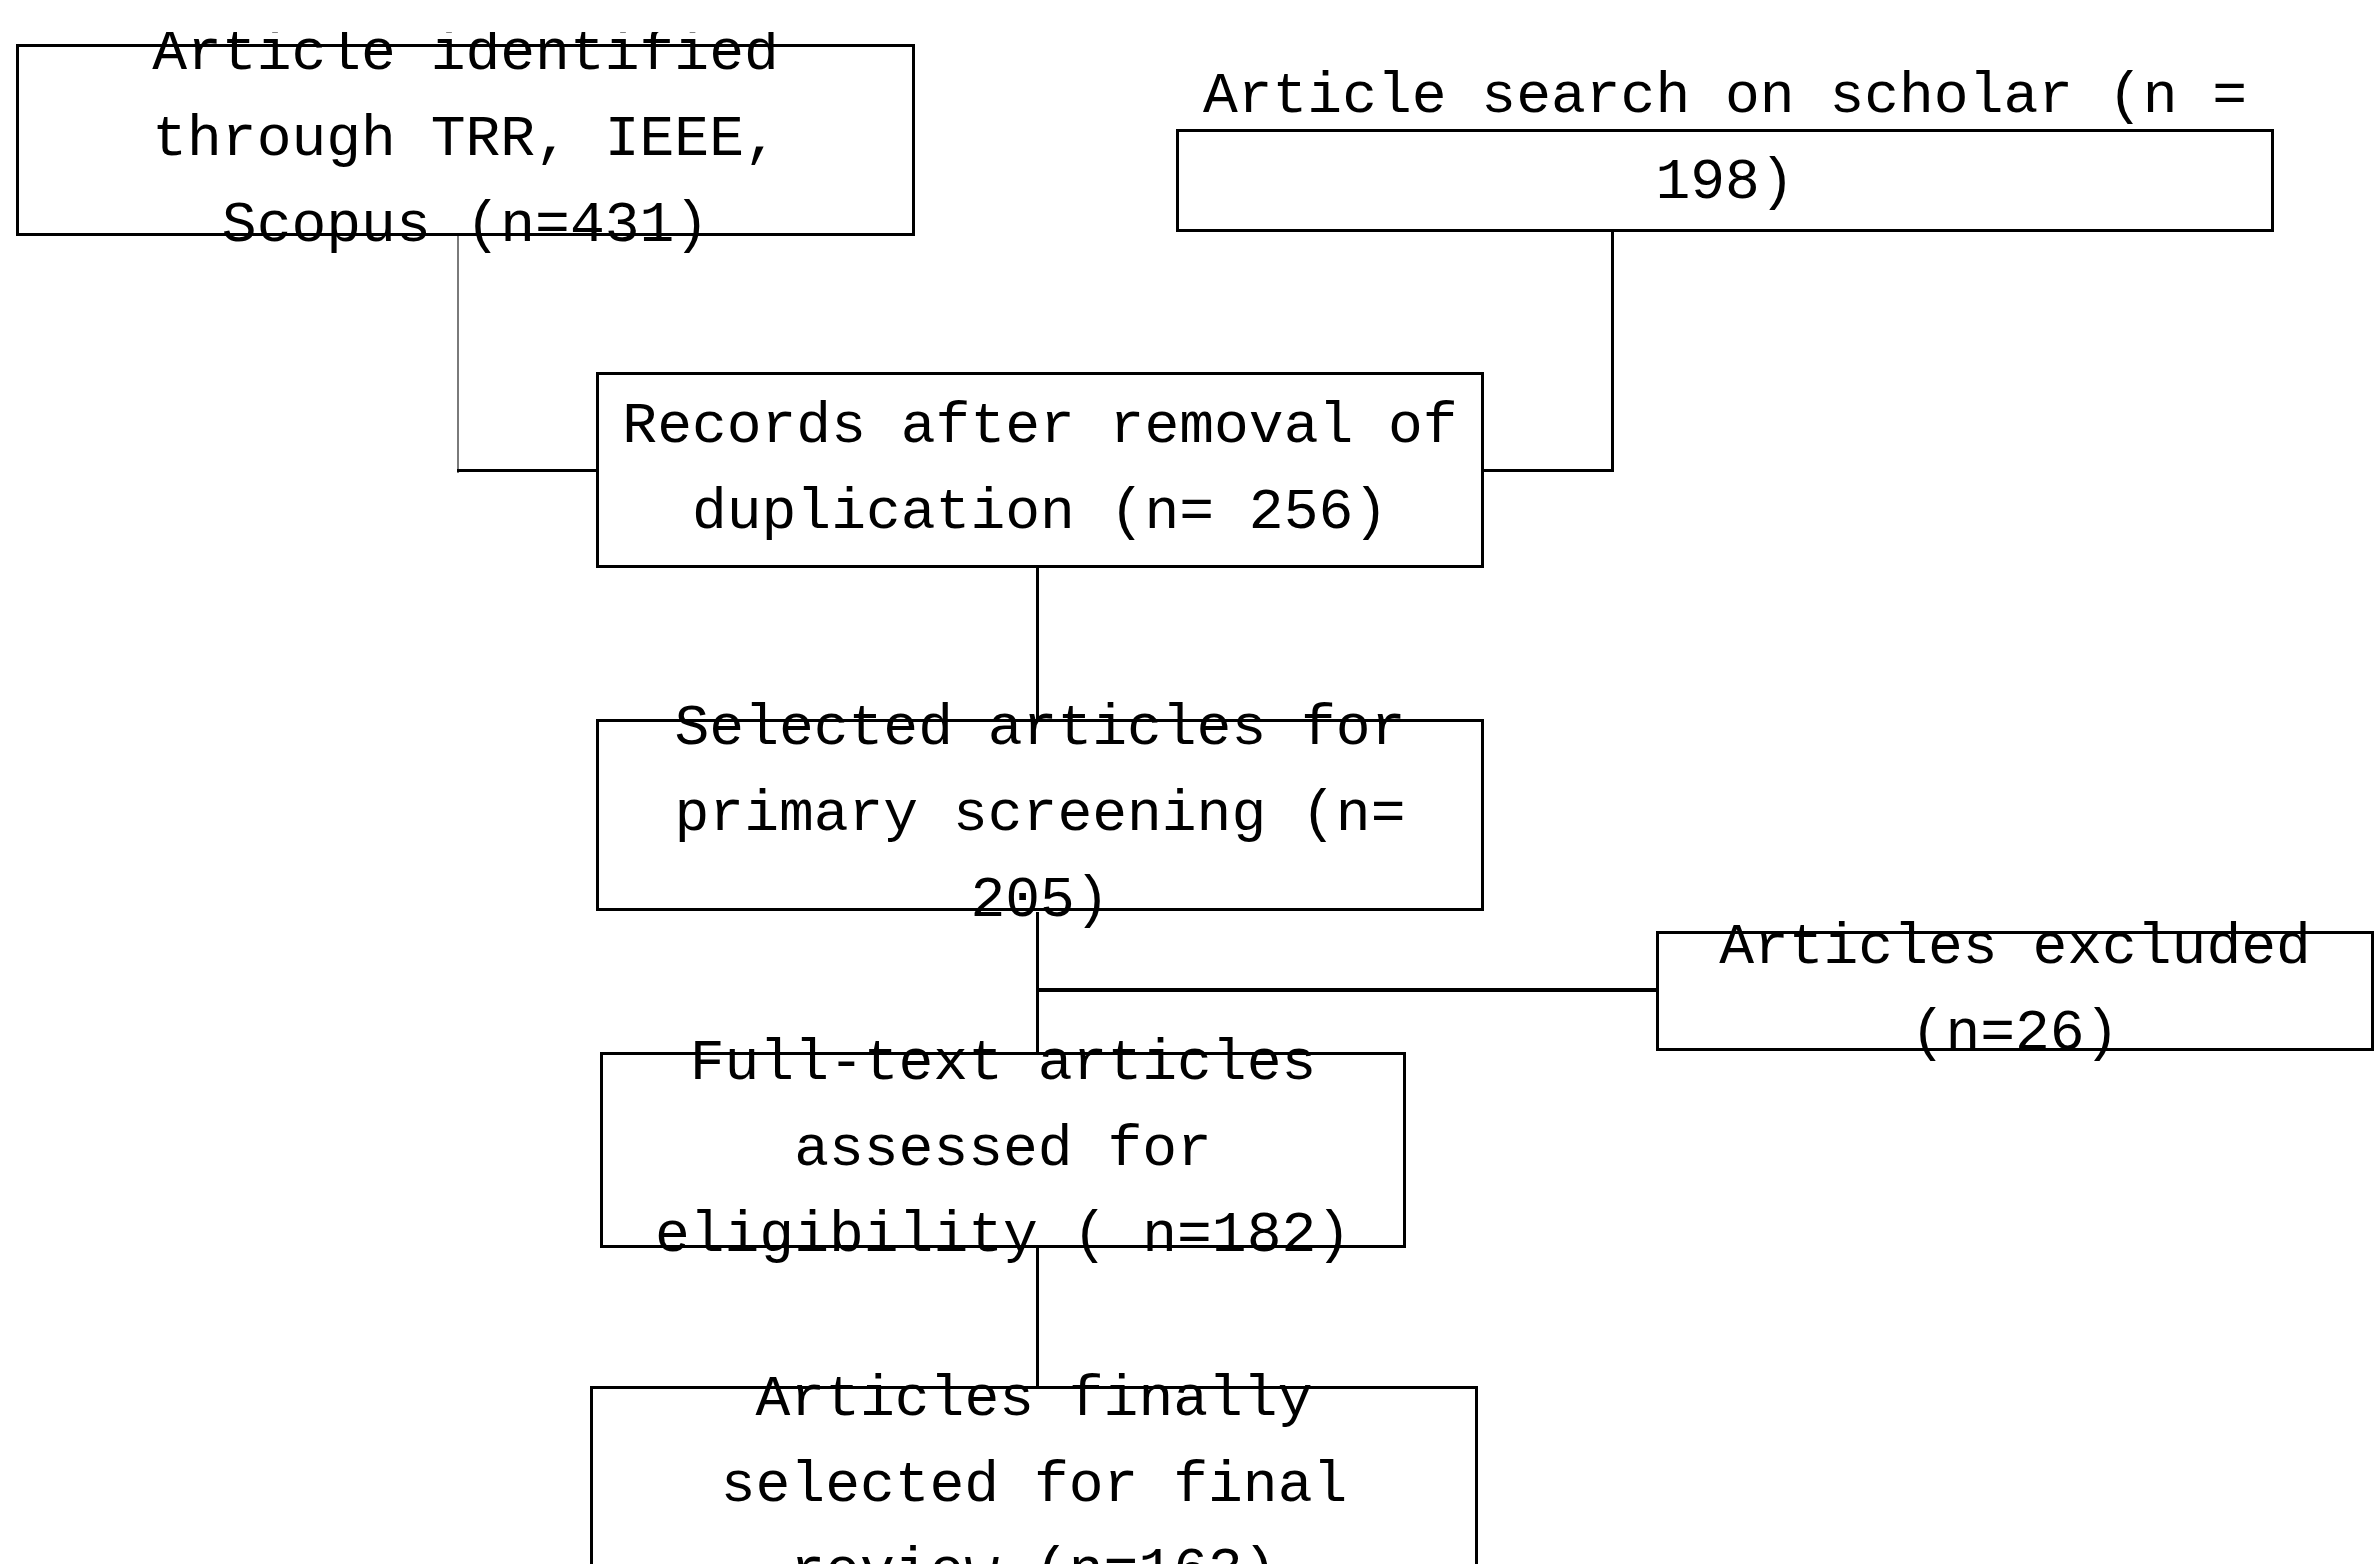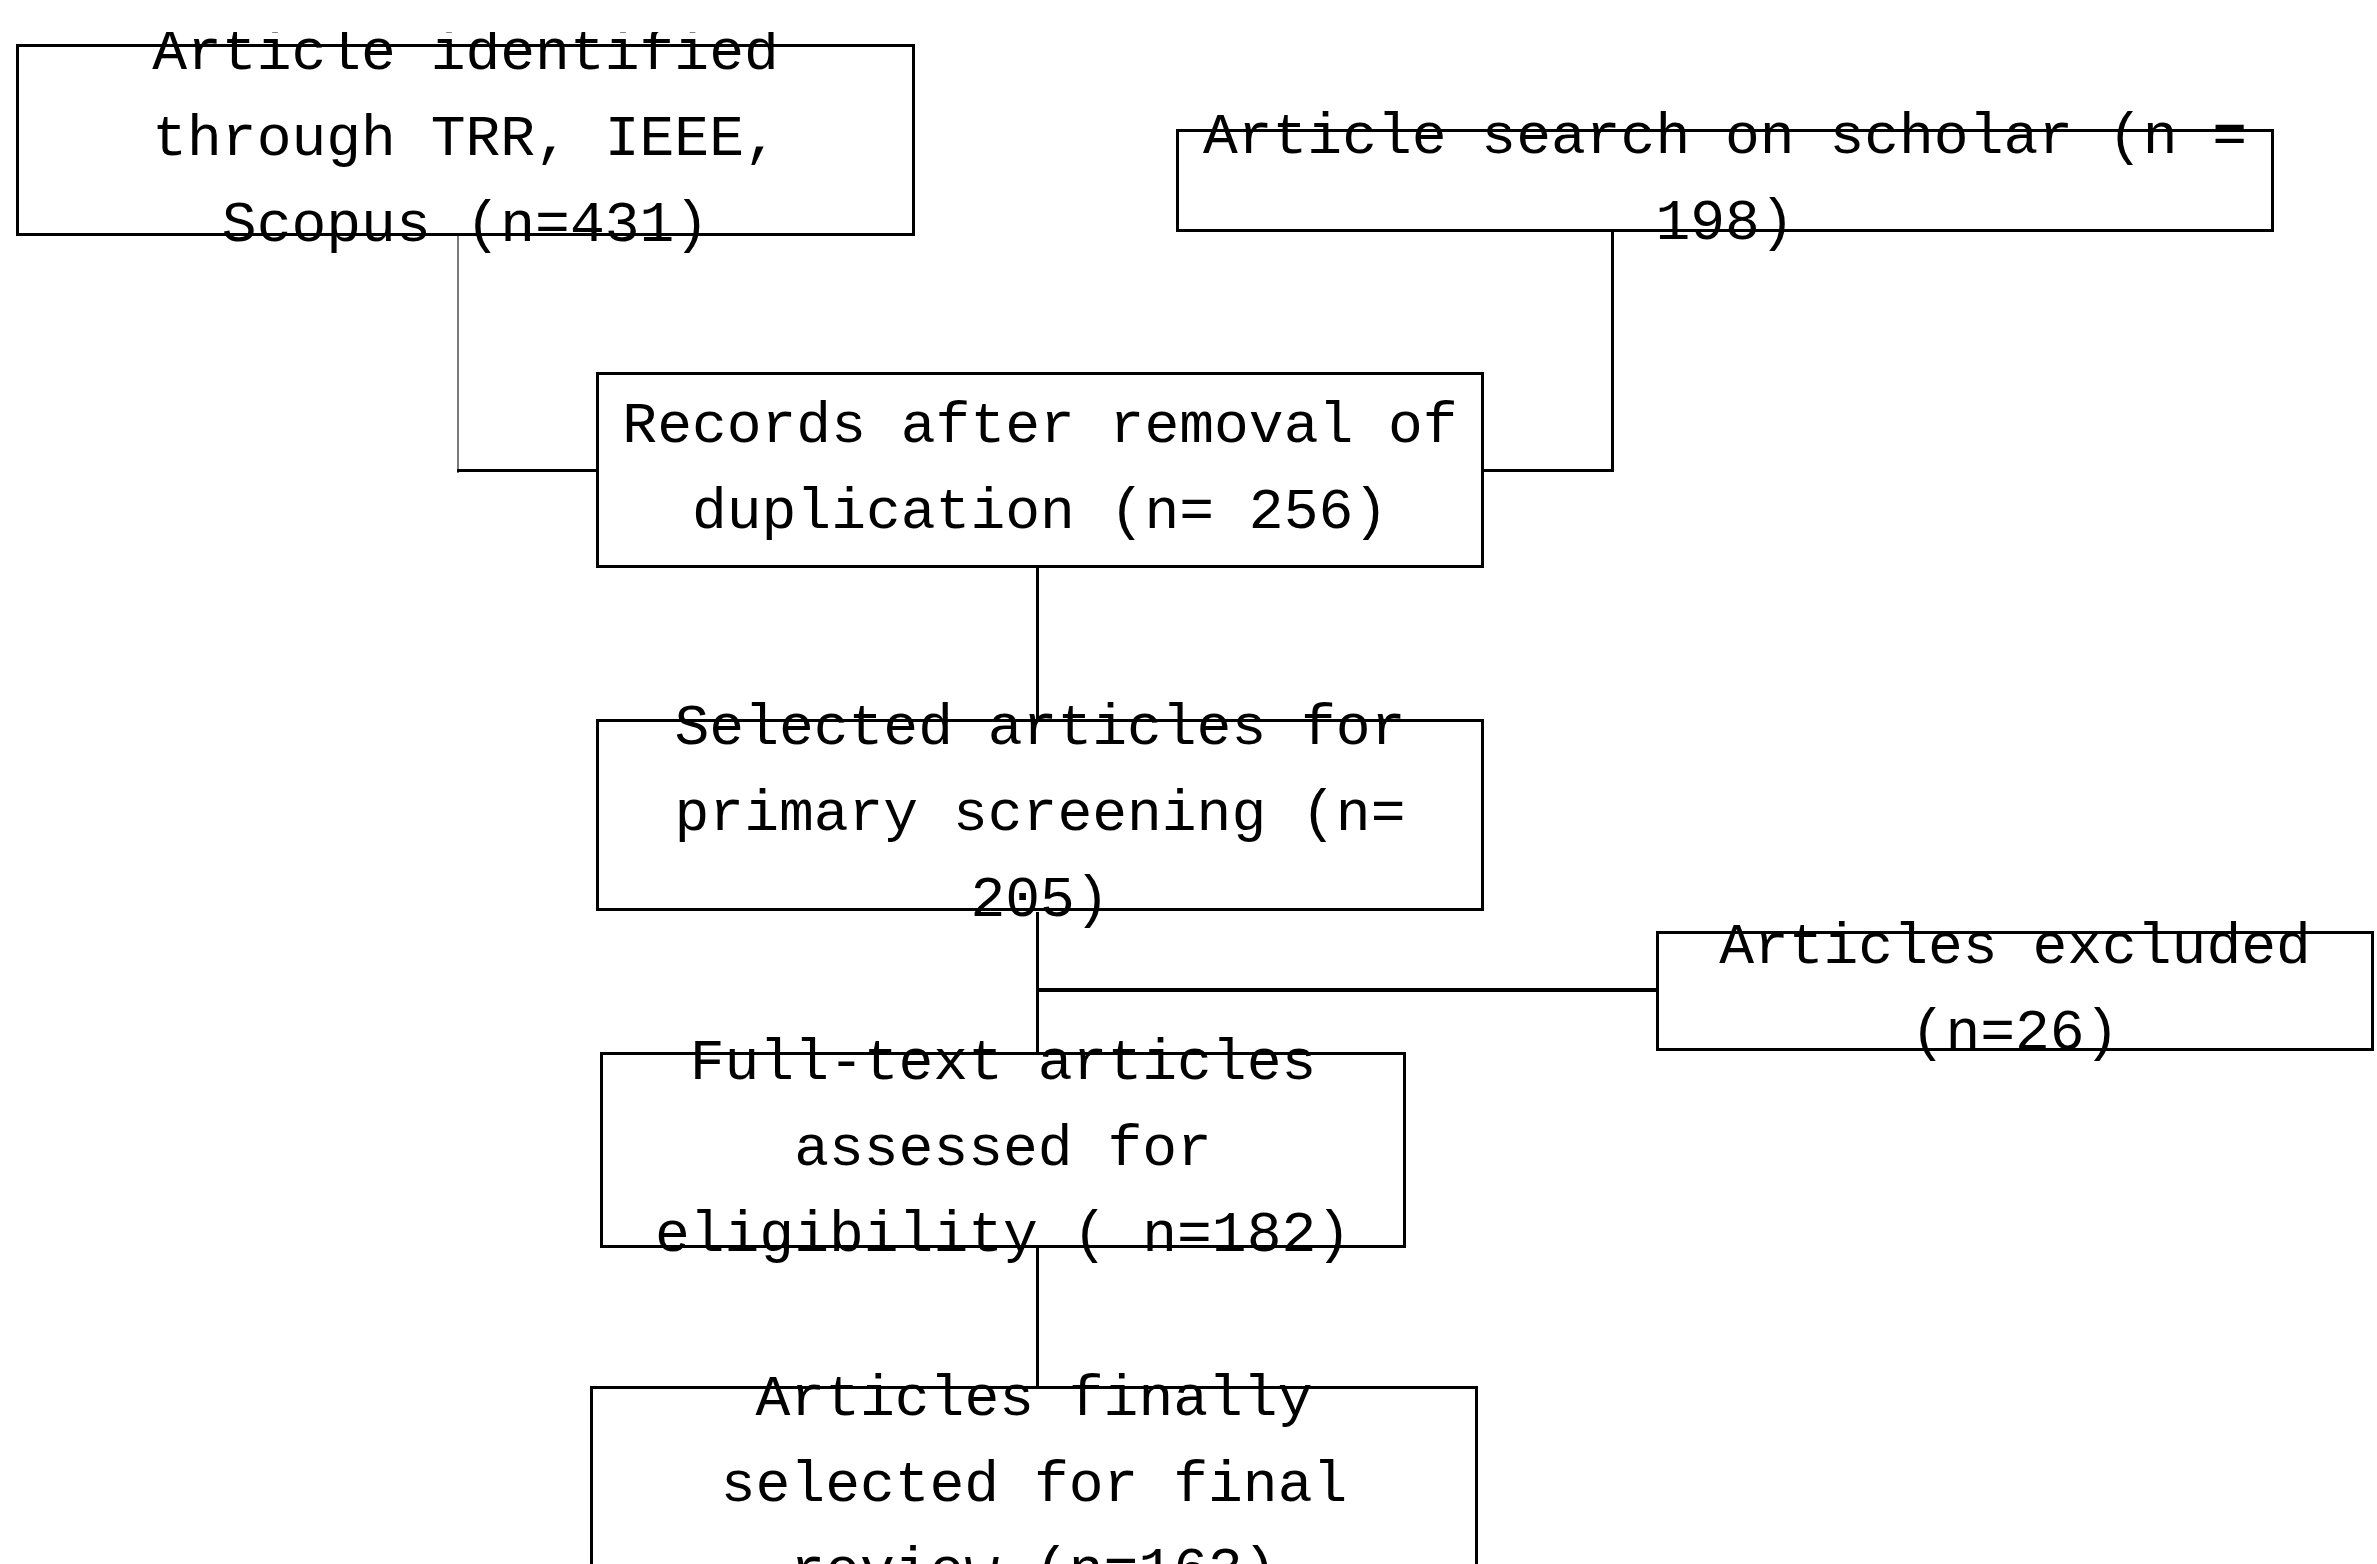--- a/index.html
+++ b/index.html
@@ -40,21 +40,21 @@
 </style>
 </head>
 <body>
 
 <div id="canvas">
 
   <div class="node" style="left:16px; top:12px; width:899px; height:192px;">
     <span>Article identified through TRR, IEEE, Scopus (n=431)</span>
   </div>
 
-  <div class="node" style="left:1176px; top:97px; width:1098px; height:103px;">
+  <div class="node" style="left:1176px; top:97px; width:1098px; height:103px;align-items:flex-end;">
     <span>Article search on scholar (n = 198)</span>
   </div>
 
   <div class="node" style="left:596px; top:340px; width:888px; height:196px;">
     <span>Records after removal of duplication (n= 256)</span>
   </div>
 
   <div class="node" style="left:596px; top:687px; width:888px; height:192px;justify-content:flex-end;">
     <span>Selected articles for primary screening (n= 205)</span>
   </div>

